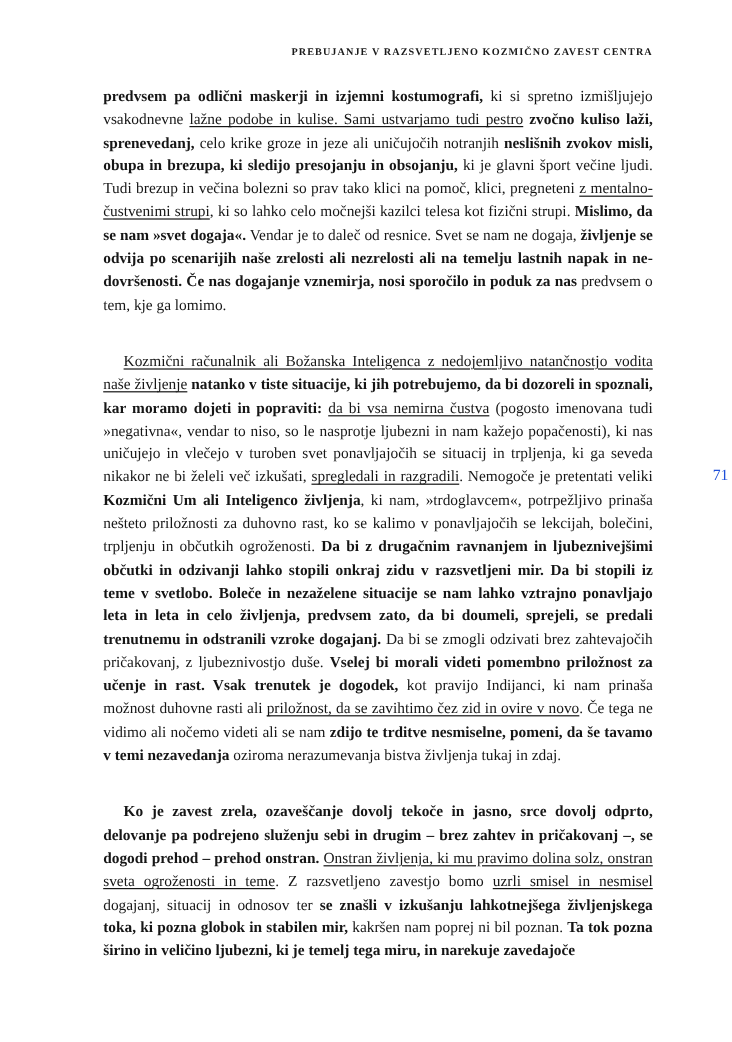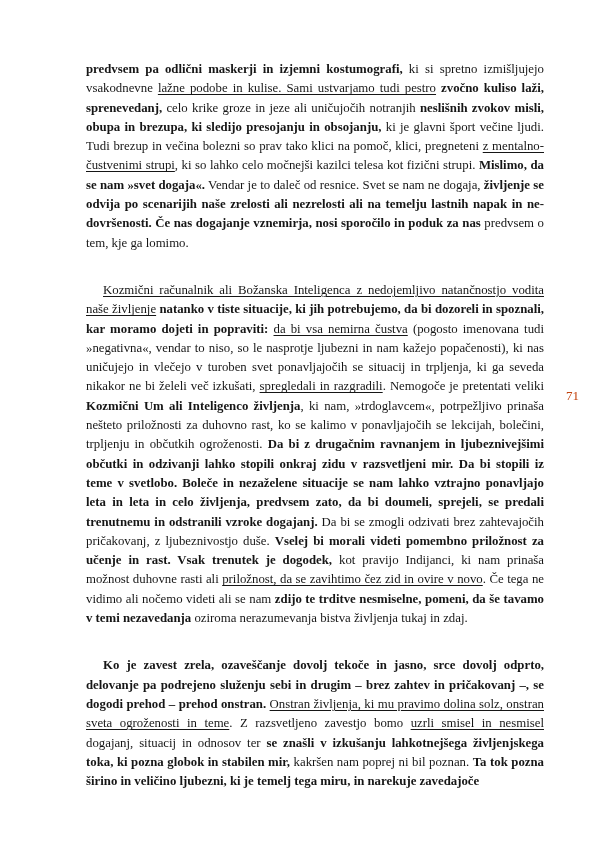--- a/index.html
+++ b/index.html
@@ -24,27 +24,27 @@
     text-align: right;
     font-size: 8.5px;
     font-weight: 700;
     letter-spacing: 0.9px;
     color: #1a1a1a;
     white-space: nowrap;
   }
   .page-number {
     position: absolute;
     top: 388px;
-    left: 566px;
+    left: 594px;
     font-size: 13px;
-    color: #c2410c;
+    color: #1d4ed8;
   }
   .text-block {
     position: absolute;
-    top: 60px;
+    top: 71px;
     left: 86px;
     width: 458px;
     font-size: 12.8px;
     line-height: 19.3px;
     text-align: justify;
     color: #161616;
   }
   p.para {
     margin: 0;
     padding: 0;
@@ -59,20 +59,21 @@
   .seg-u {
     text-decoration: underline;
     text-underline-offset: 2px;
     text-decoration-thickness: 0.8px;
   }
 </style>
 </head>
 <body>
 
 <div class="page">
+  <div class="running-header">PREBUJANJE V RAZSVETLJENO KOZMIČNO ZAVEST CENTRA</div>
 
   <div class="page-number">71</div>
 
   <div class="text-block" id="text-block">
       <p class="para"><span class="seg-b">predvsem pa odlični maskerji in izjemni kostumografi,</span><span class=""> ki si spretno izmišljujejo vsakodnevne </span><span class="seg-u">lažne podobe in kulise. Sami ustvarjamo tudi pestro</span><span class="seg-b"> zvočno kuliso laži, sprenevedanj,</span><span class=""> celo krike groze in jeze ali uničujočih notranjih </span><span class="seg-b">neslišnih zvokov misli, obupa in brezupa, ki sledijo presojanju in obsojanju,</span><span class=""> ki je glavni šport večine ljudi. Tudi brezup in večina bolezni so prav tako klici na pomoč, klici, pregneteni </span><span class="seg-u">z mentalno-čustvenimi strupi</span><span class="">, ki so lahko celo močnejši kazilci telesa kot fizični strupi. </span><span class="seg-b">Mislimo, da se nam »svet dogaja«.</span><span class=""> Vendar je to daleč od resnice. Svet se nam ne dogaja, </span><span class="seg-b">življenje se odvija po scenarijih naše zrelosti ali nezrelosti ali na temelju lastnih napak in ne-dovršenosti. Če nas dogajanje vznemirja, nosi sporočilo in poduk za nas </span><span class="">predvsem o tem, kje ga lomimo.</span></p>
       <p class="para indent"><span class="seg-u">Kozmični računalnik ali Božanska Inteligenca z nedojemljivo natančnostjo vodita naše življenje</span><span class="seg-b"> natanko v tiste situacije, ki jih potrebujemo, da bi dozoreli in spoznali, kar moramo dojeti in popraviti: </span><span class="seg-u">da bi vsa nemirna čustva</span><span class=""> (pogosto imenovana tudi »negativna«, vendar to niso, so le nasprotje ljubezni in nam kažejo popačenosti), ki nas uničujejo in vlečejo v turoben svet ponavljajočih se situacij in trpljenja, ki ga seveda nikakor ne bi želeli več izkušati, </span><span class="seg-u">spregledali in razgradili</span><span class="">. Nemogoče je pretentati veliki </span><span class="seg-b">Kozmični Um ali Inteligenco življenja</span><span class="">, ki nam, »trdoglavcem«, potrpežljivo prinaša nešteto priložnosti za duhovno rast, ko se kalimo v ponavljajočih se lekcijah, bolečini, trpljenju in občutkih ogroženosti. </span><span class="seg-b">Da bi z drugačnim ravnanjem in ljubeznivejšimi občutki in odzivanji lahko stopili onkraj zidu v razsvetljeni mir. Da bi stopili iz teme v svetlobo. Boleče in nezaželene situacije se nam lahko vztrajno ponavljajo leta in leta in celo življenja, predvsem zato, da bi doumeli, sprejeli, se predali trenutnemu in odstranili vzroke dogajanj.</span><span class=""> Da bi se zmogli odzivati brez zahtevajočih pričakovanj, z ljubeznivostjo duše. </span><span class="seg-b">Vselej bi morali videti pomembno priložnost za učenje in rast. Vsak trenutek je dogodek,</span><span class=""> kot pravijo Indijanci, ki nam prinaša možnost duhovne rasti ali </span><span class="seg-u">priložnost, da se zavihtimo čez zid in ovire v novo</span><span class="">. Če tega ne vidimo ali nočemo videti ali se nam </span><span class="seg-b">zdijo te trditve nesmiselne, pomeni, da še tavamo v temi nezavedanja </span><span class="">oziroma nerazumevanja bistva življenja tukaj in zdaj.</span></p>
       <p class="para indent"><span class="seg-b">Ko je zavest zrela, ozaveščanje dovolj tekoče in jasno, srce dovolj odprto, delovanje pa podrejeno služenju sebi in drugim – brez zahtev in pričakovanj –, se dogodi prehod – prehod onstran. </span><span class="seg-u">Onstran življenja, ki mu pravimo dolina solz, onstran sveta ogroženosti in teme</span><span class="">. Z razsvetljeno zavestjo bomo </span><span class="seg-u">uzrli smisel in nesmisel</span><span class=""> dogajanj, situacij in odnosov ter </span><span class="seg-b">se znašli v izkušanju lahkotnejšega življenjskega toka, ki pozna globok in stabilen mir,</span><span class=""> kakršen nam poprej ni bil poznan. </span><span class="seg-b">Ta tok pozna širino in veličino ljubezni, ki je temelj tega miru, in narekuje zavedajoče</span></p>
     </div>
 </div>
 

